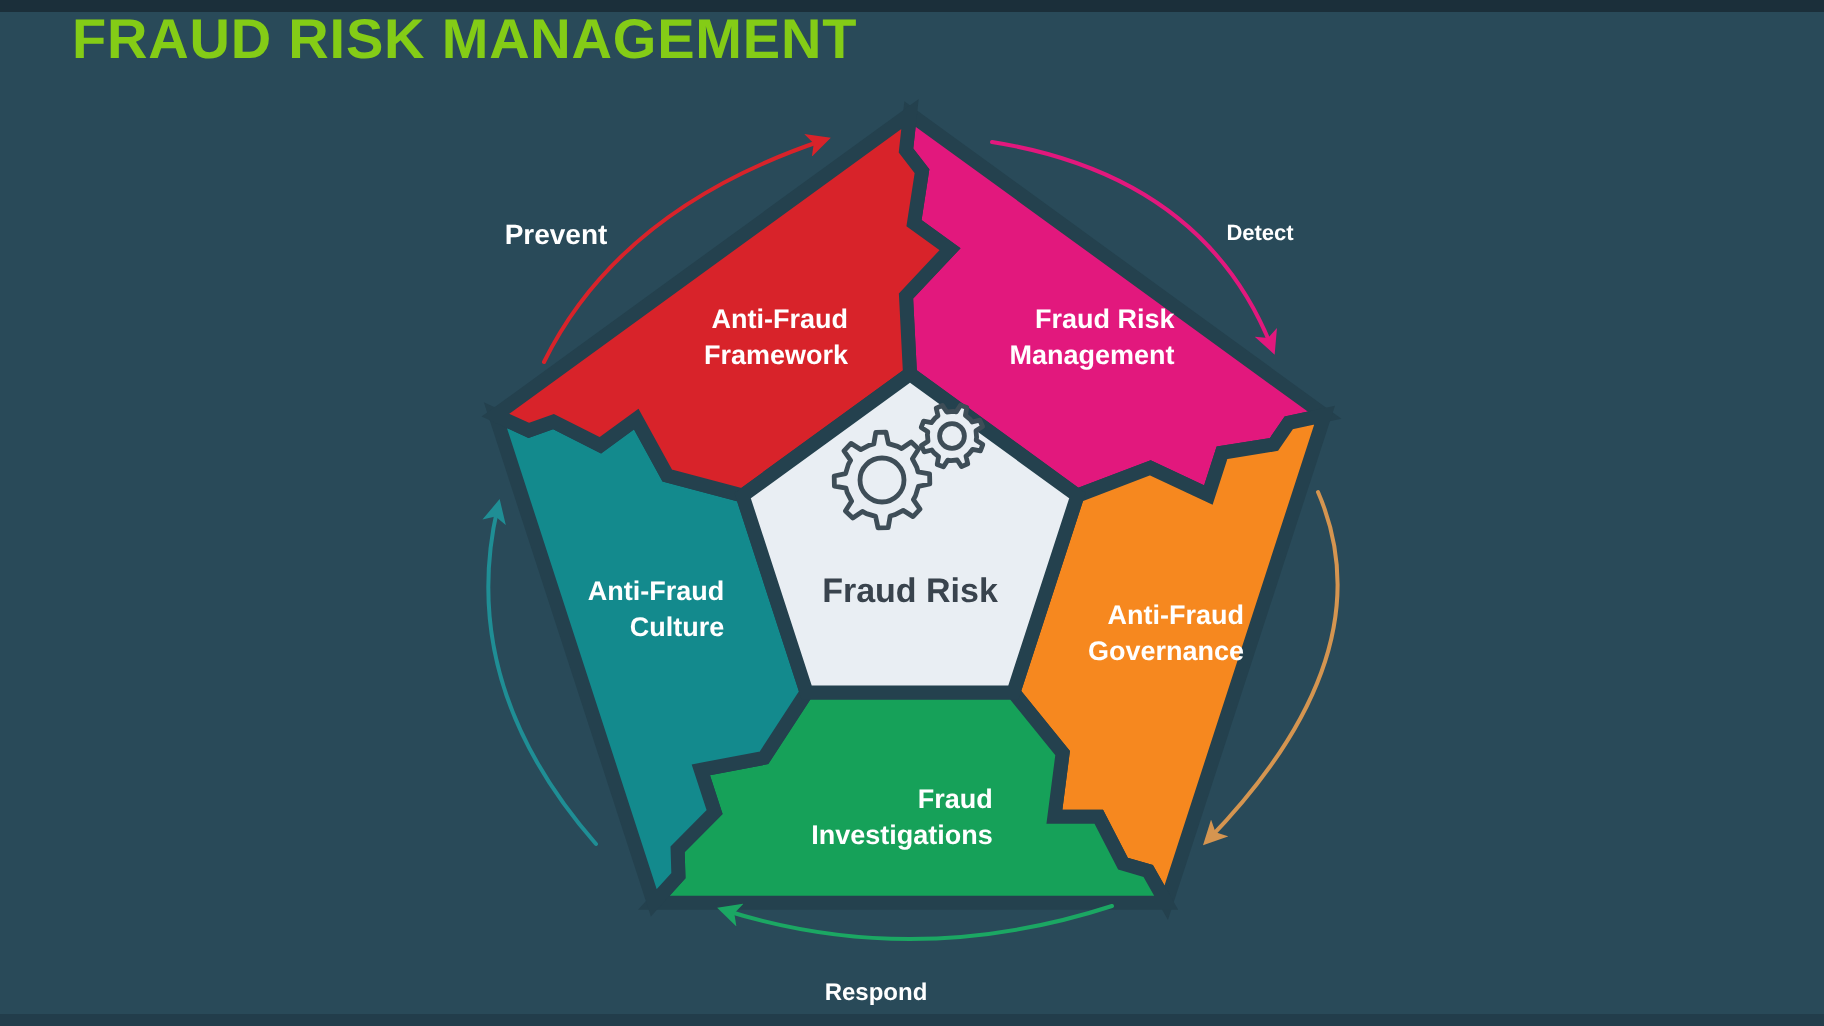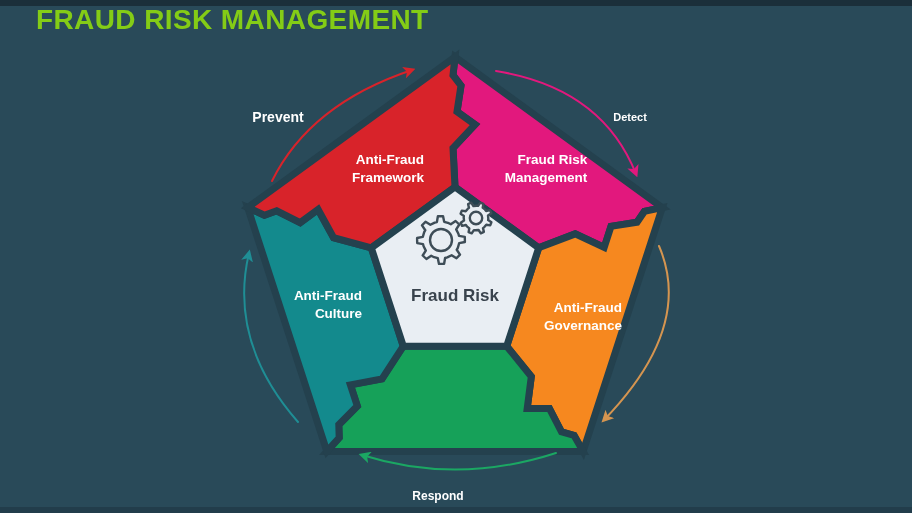--- a/index.html
+++ b/index.html
@@ -94,20 +94,24 @@
     <span>Framework</span>
   </div>
   <div class="seg-label lbl-assessment">
     <span>Fraud Risk</span>
     <span>Management</span>
   </div>
   <div class="seg-label lbl-procedures">
     <span>Anti-Fraud</span>
     <span>Governance</span>
   </div>
+  <div class="seg-label lbl-investigations">
+    <span>Fraud</span>
+    <span>Investigations</span>
+  </div>
   <div class="seg-label lbl-culture">
     <span>Anti-Fraud</span>
     <span>Culture</span>
   </div>
 
   <div class="center-label">
     <span>Fraud Risk</span>
   </div>
 
   <div class="phase phase-prevent">Prevent</div>

